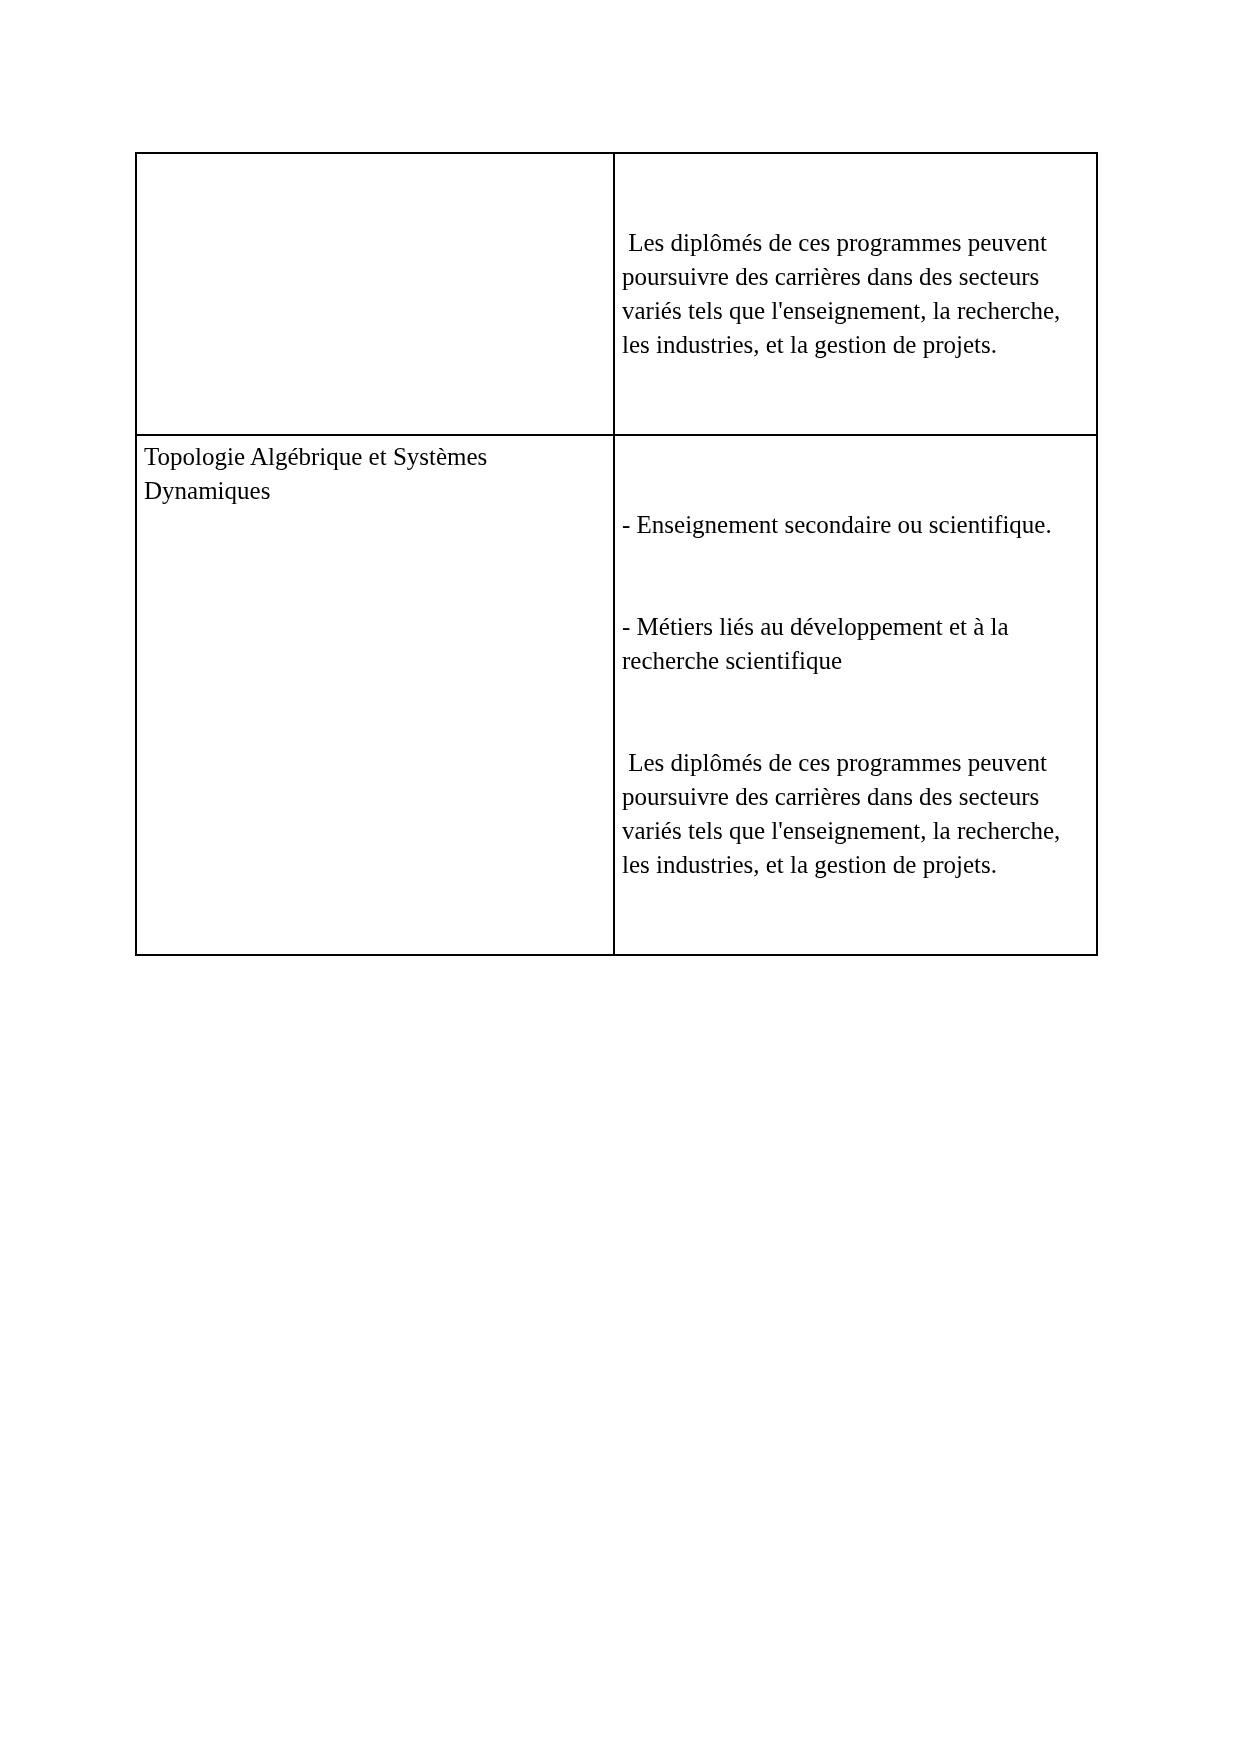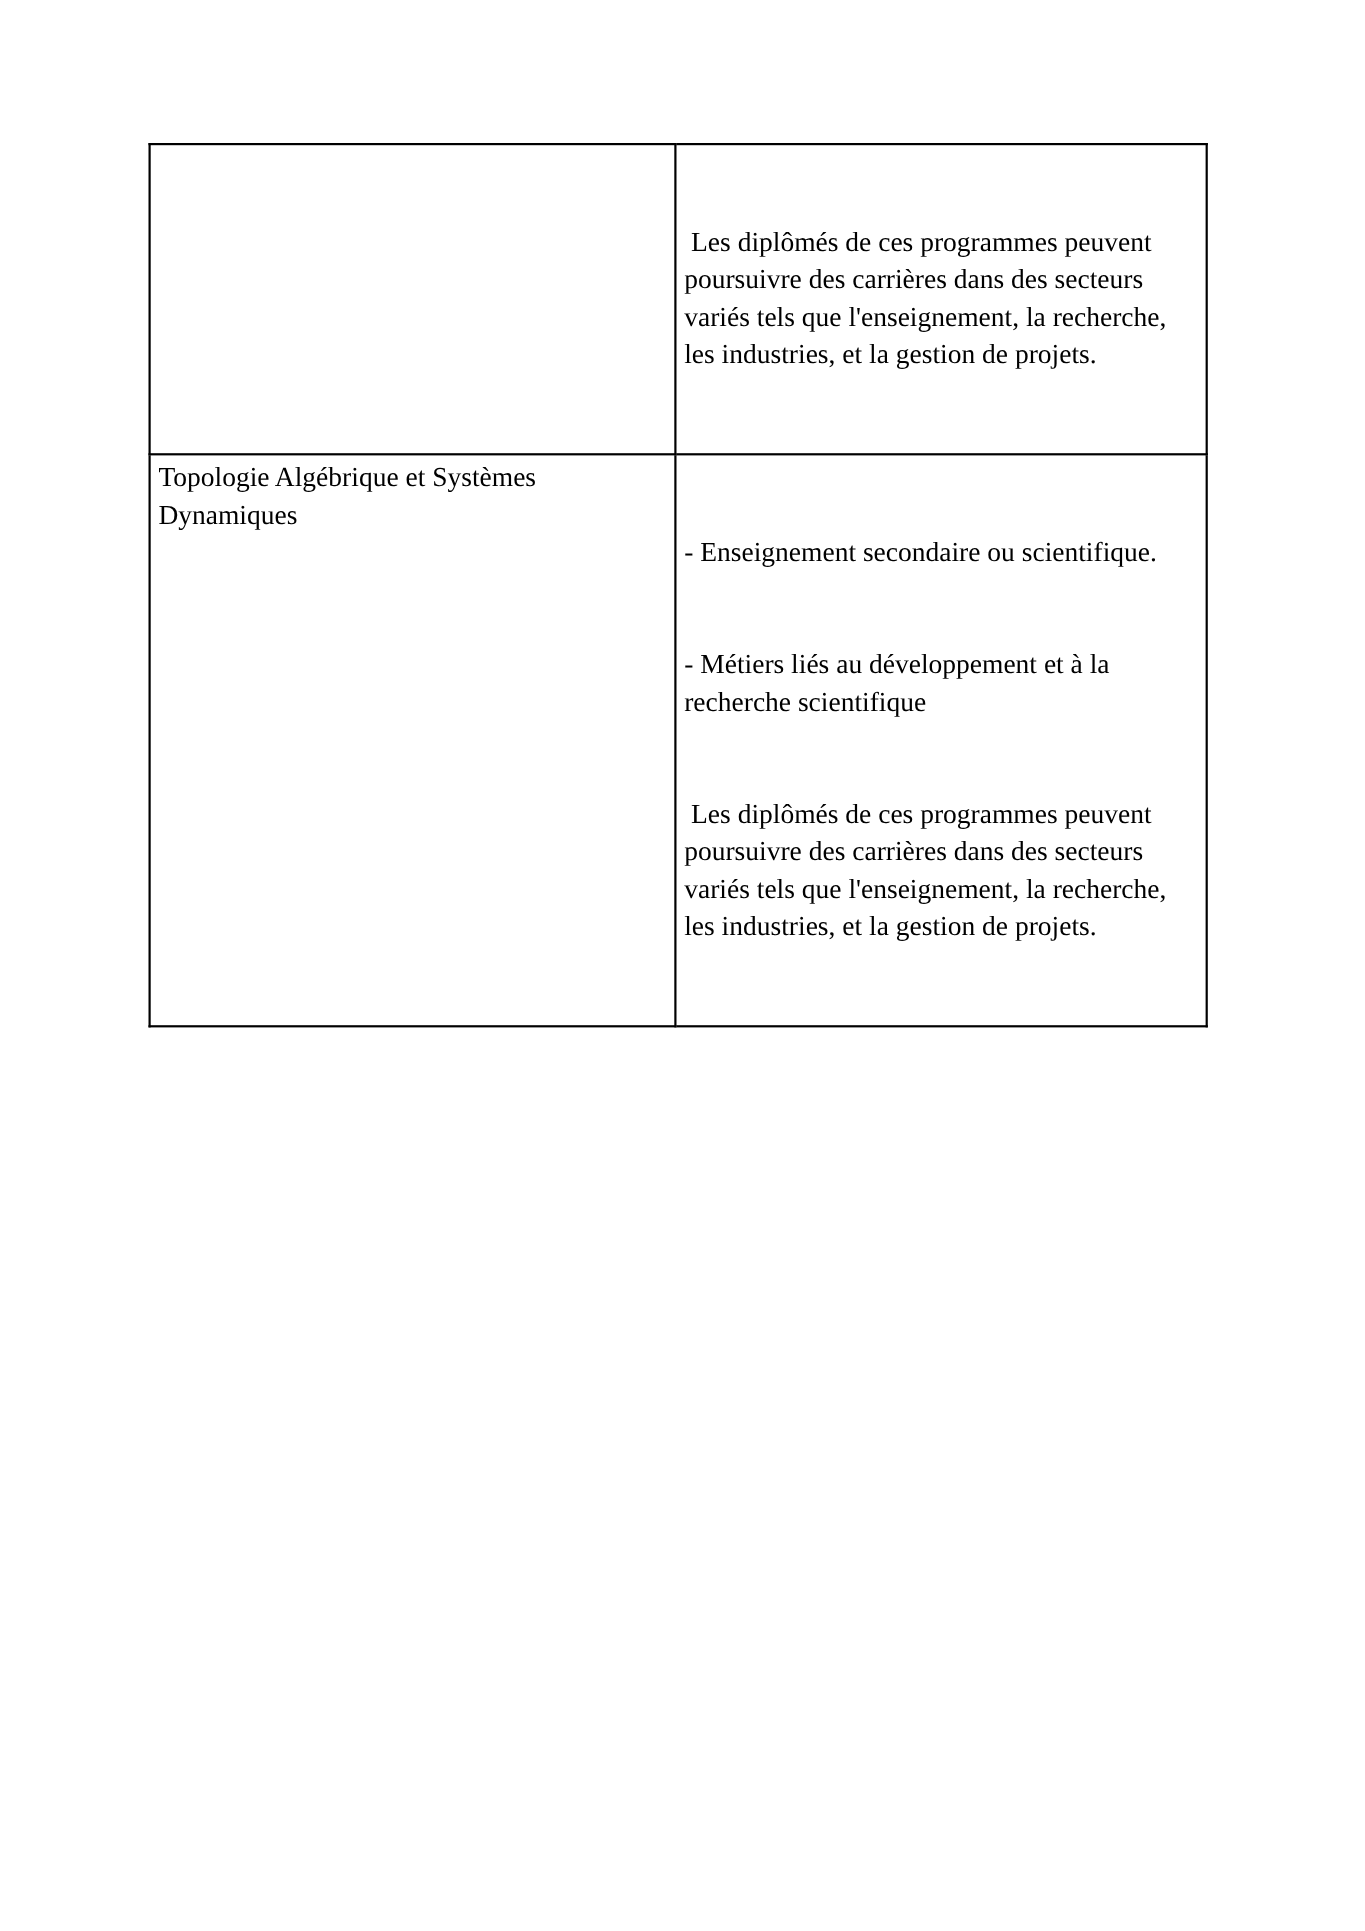--- a/index.html
+++ b/index.html
@@ -10,21 +10,21 @@
     width: 1241px;
     height: 1755px;
     background: #ffffff;
     position: relative;
     font-family: "Liberation Serif", serif;
     color: #000000;
   }
   .doc-table {
     position: absolute;
     left: 135px;
-    top: 130px;
+    top: 152px;
     width: 961px;
     border-collapse: collapse;
     table-layout: fixed;
   }
   .doc-table td {
     border: 2px solid #000000;
     vertical-align: top;
     padding: 4px 8px 4px 7px;
     font-size: 25px;
     line-height: 34px;

